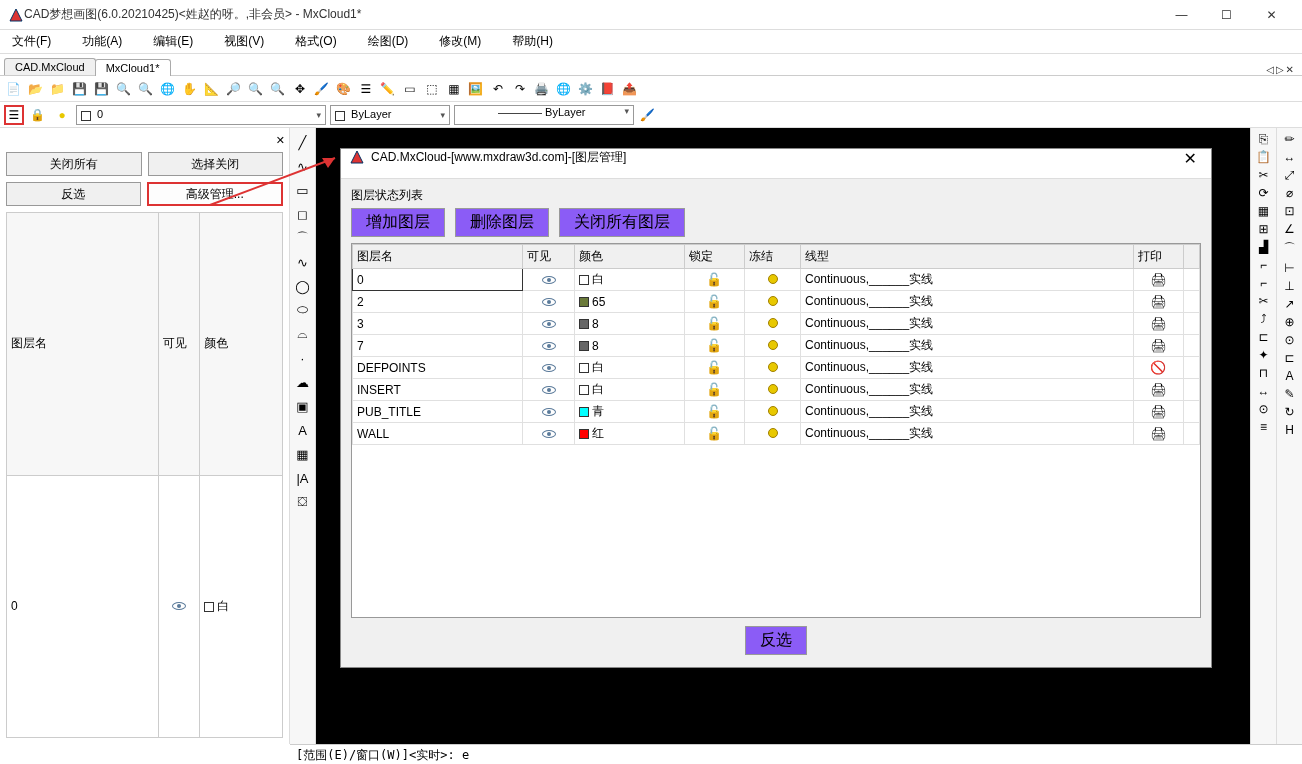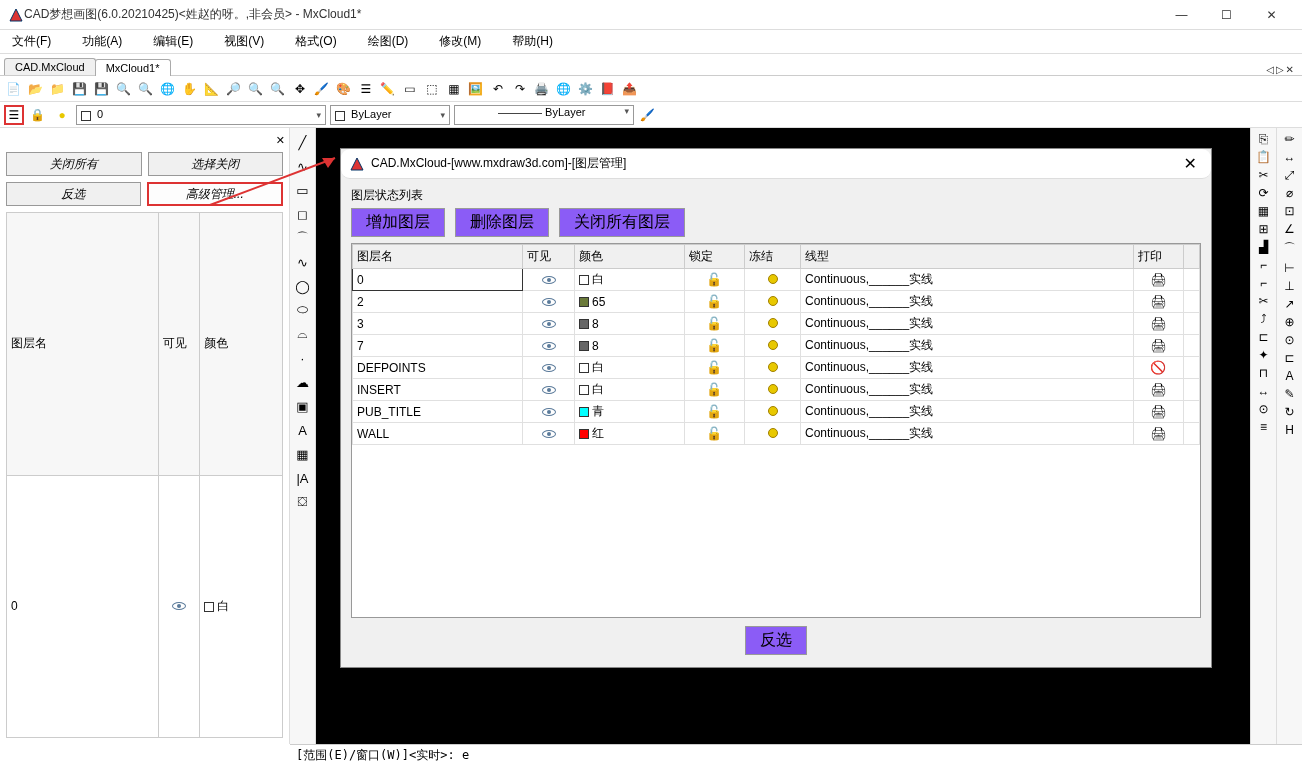--- a/index.html
+++ b/index.html
@@ -16,33 +16,33 @@
 .tabbar .rightctrl { margin-left: auto; font-size: 10px; color: #333; padding-right: 4px; display:flex; gap:2px; align-items:center; }
 .toolbar { height: 26px; display: flex; align-items: center; padding: 0 4px; border-bottom: 1px solid #ddd; gap: 2px; }
 .tbicon { width: 20px; height: 20px; display: flex; align-items: center; justify-content: center; }
 .toolbar2 { height: 26px; display: flex; align-items: center; padding: 0 4px; border-bottom: 1px solid #ddd; gap: 4px; }
 .layercombo { width: 250px; height: 20px; border: 1px solid #999; display: flex; align-items: center; padding: 0 4px; font-size: 11px; justify-content: space-between; }
 .combo2 { width: 120px; height: 20px; border: 1px solid #999; display: flex; align-items: center; padding: 0 4px; font-size: 11px; justify-content: space-between;}
 .combo3 { width: 180px; height: 20px; border: 1px solid #999; display: flex; align-items: flex-start; padding: 0 4px; font-size: 11px; justify-content: space-between;}
 .mainrow { display: flex; height: 616px; }
 .leftpanel { width: 290px; border-right: 1px solid #ddd; background: #fff; padding: 6px; position: relative; display:flex; flex-direction:column; }
 .leftpanel .btnrow { display: flex; gap: 6px; margin-bottom: 6px; }
-.leftpanel .btn { flex:1; height: 24px; border: 1px solid #999; background: #f0f0f0; display: flex; align-items: center; justify-content: center; font-size: 12px; font-style: italic; }
+.leftpanel .btn { flex:1; height: 24px; border: 1px solid #999; background: #f0f0f0; display: flex; align-items: center; justify-content: center; font-size: 12px; }
 .leftpanel .btn.hl { border: 2px solid #d33; background: #fdfdfd; }
 .leftpanel .closeicon { position: absolute; top: 6px; right: 4px; font-size: 11px; }
 .lefttable { border: 1px solid #999; flex:1; }
 .lefttable th, .lefttable td { border: 1px solid #ccc; padding: 2px 4px; font-size: 12px; text-align: left; font-weight: normal; }
 .lefttable th { background: #f7f7f7; }
 .vtoolbar { width: 26px; background: #f7f7f7; border-right: 1px solid #ddd; display: flex; flex-direction: column; align-items: center; padding-top: 4px; gap: 4px; }
 .vtoolbar .vicon { width: 20px; height: 20px; display: flex; align-items: center; justify-content: center; font-size: 13px; }
 .drawarea { flex: 1; background: #000; position: relative; }
 .righttoolbar { width: 26px; background: #f7f7f7; border-left: 1px solid #ddd; display: flex; flex-direction: column; align-items: center; padding-top: 4px; gap: 4px; }
 .cmdarea { height: 70px; border-top: 1px solid #ccc; background: #fff; font-family: "SimSun", monospace; font-size: 12px; padding: 2px 6px; line-height: 16px; margin-left: 290px; }
 .dialog { position: absolute; left: 340px; top: 148px; width: 872px; height: 520px; background: #f0f0f0; border: 1px solid #888; box-shadow: 2px 2px 8px rgba(0,0,0,.3); z-index: 10; display:flex; flex-direction:column; }
-.dialog .dtitle { height: 30px; background: #fff; display: flex; align-items: center; padding: 0 8px; border-bottom: 1px solid #ddd; border-radius: 9px; }
+.dialog .dtitle { height: 30px; background: #fff; display: flex; align-items: flex-start; padding: 0 8px; border-bottom: 1px solid #ddd; }
 .dialog .dtitle .dlogo { width: 16px; height: 16px; margin-right: 6px; }
 .dialog .dtitle .dt { flex: 1; font-size: 12px; }
 .dialog .dclose { font-size: 16px; cursor: pointer; padding: 0 6px; }
 .dialog .dbody { padding: 8px 10px; flex:1; display:flex; flex-direction:column; }
 .dialog .dlabel { font-size: 12px; margin-bottom: 4px; }
 .dialog .dbtns { display: flex; gap: 10px; margin-bottom: 6px; }
 .dialog .dbtn { padding: 3px 14px; border: 1px solid #999; background: #8b5cf6; font-size: 16px; }
 .dtable-wrap { border: 1px solid #999; background: #fff; flex:1; overflow:auto; }
 .dtable { width: 100%; border-collapse: collapse; font-size: 12px; }
 .dtable th { background: #f0f0f0; border: 1px solid #ccc; padding: 3px 4px; font-weight: normal; text-align: left; }

